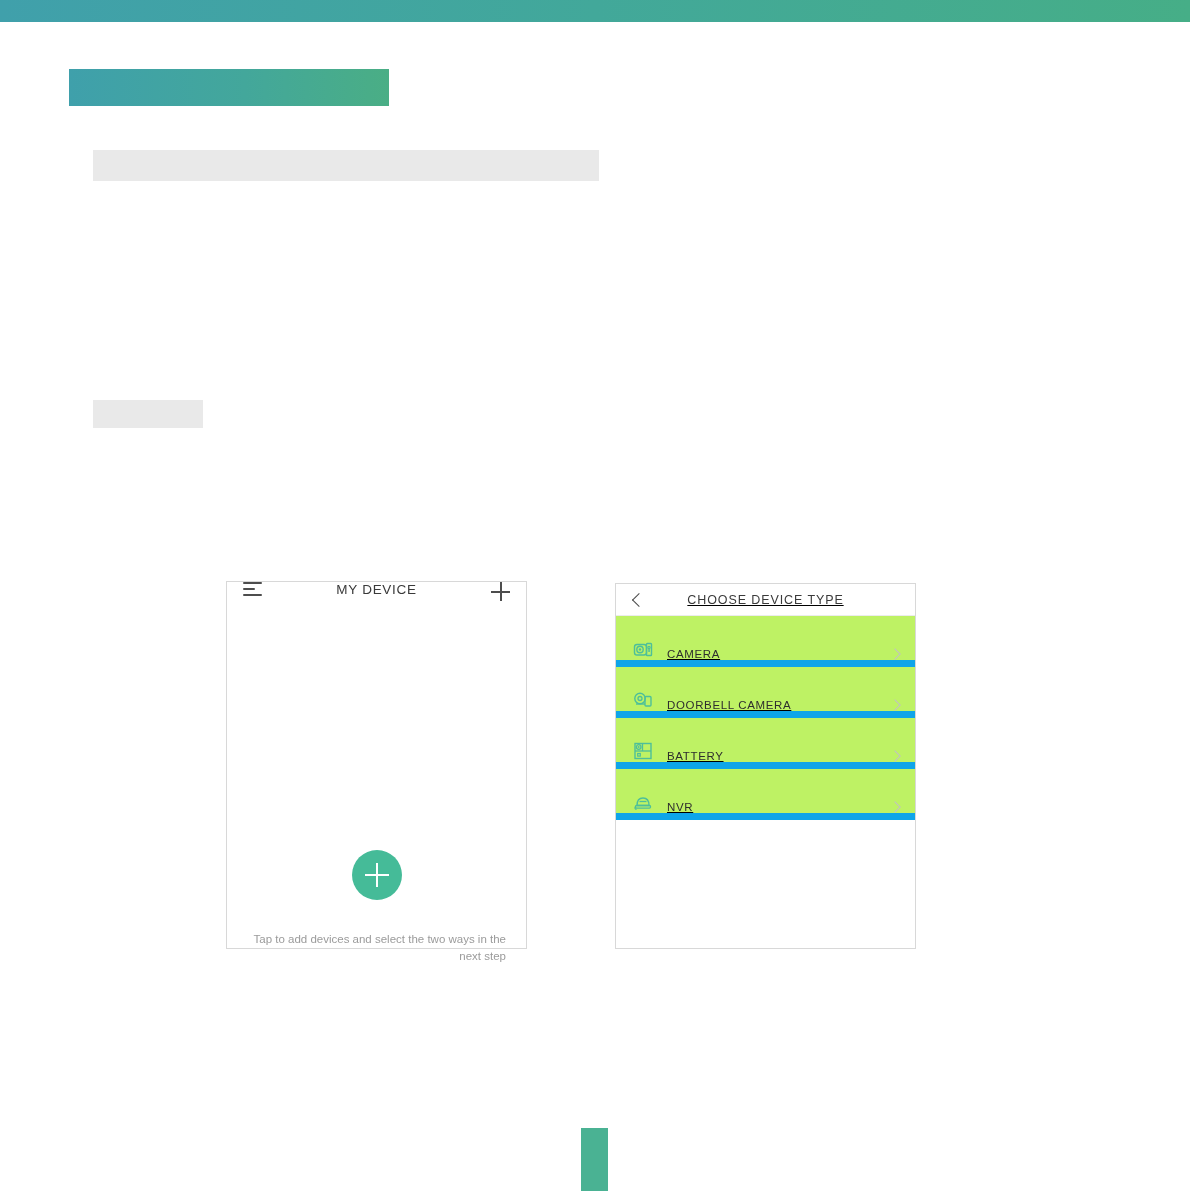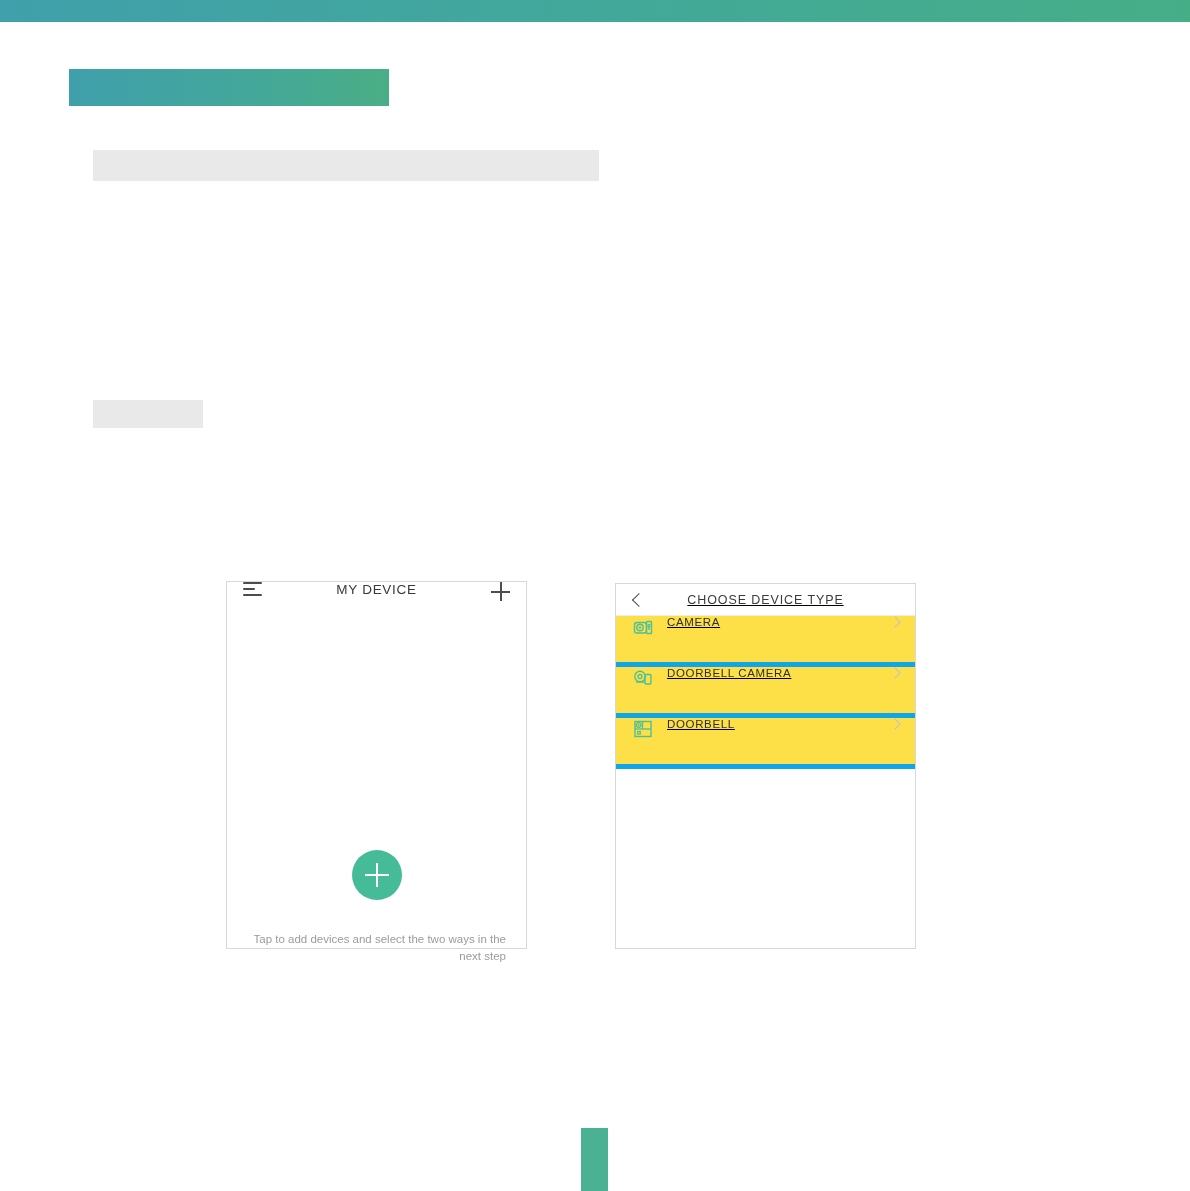--- a/index.html
+++ b/index.html
@@ -212,26 +212,26 @@
     letter-spacing: 0.9px;
     color: #3a3a3a;
     margin-right: 14px;
     font-family: "Liberation Sans", sans-serif;
   }
 
   
   .device-row {
     height: 51px;
     display: flex;
-    align-items: flex-start;
+    align-items: flex-end;
     padding: 0 14px 0 16px;
-    border-bottom: 5px solid #0ea5e9;
+    border-bottom: 7px solid #0ea5e9;
     box-sizing: border-box;
     cursor: pointer;
-    background: #fde047;
+    background: #bef264;
   }
   .device-icon {
     width: 22px;
     height: 22px;
     flex: 0 0 22px;
     margin-right: 13px;
     display: flex;
     align-items: center;
     justify-content: center;
   }
@@ -334,22 +334,34 @@
       <span class="device-icon">
         <svg width="22" height="22" viewBox="0 0 22 22">
           <rect x="3" y="3.5" width="16" height="15" fill="none" stroke="#4dbf9a" stroke-width="1.4"></rect>
           <path d="M3 11 L19 11" stroke="#4dbf9a" stroke-width="1.3"></path>
           <path d="M10.5 3.5 L10.5 11" stroke="#4dbf9a" stroke-width="1.3"></path>
           <circle cx="6.7" cy="7" r="2.3" fill="none" stroke="#4dbf9a" stroke-width="1.3"></circle>
           <circle cx="6.7" cy="7" r="0.9" fill="#4dbf9a"></circle>
           <rect x="5.7" y="13.5" width="2.6" height="2.6" fill="none" stroke="#4dbf9a" stroke-width="1.2"></rect>
         </svg>
       </span>
-      <span class="device-label">DOORBELL</span>
+      <span class="device-label">BATTERY</span>
       <span class="row-chevron"></span>
     </div>
 
+    <div class="device-row">
+      <span class="device-icon">
+        <svg width="22" height="22" viewBox="0 0 22 22">
+          <path d="M5 14.5 Q5 7 11 7 Q17 7 17 14.5 Z" fill="none" stroke="#4dbf9a" stroke-width="1.4"></path>
+          <path d="M7.5 10.5 L14.5 10.5" stroke="#4dbf9a" stroke-width="1.3"></path>
+          <rect x="3.5" y="14.5" width="15" height="2.6" rx="1" fill="none" stroke="#4dbf9a" stroke-width="1.3"></rect>
+          <path d="M3.5 15.5 Q2 17.5 4.5 18.5" fill="none" stroke="#4dbf9a" stroke-width="1.2"></path>
+        </svg>
+      </span>
+      <span class="device-label">NVR</span>
+      <span class="row-chevron"></span>
+    </div>
 
     <div class="list-filler"></div>
   </div>
 </div>
 
 <div class="bottom-marker"></div>
 
 </body></html>

